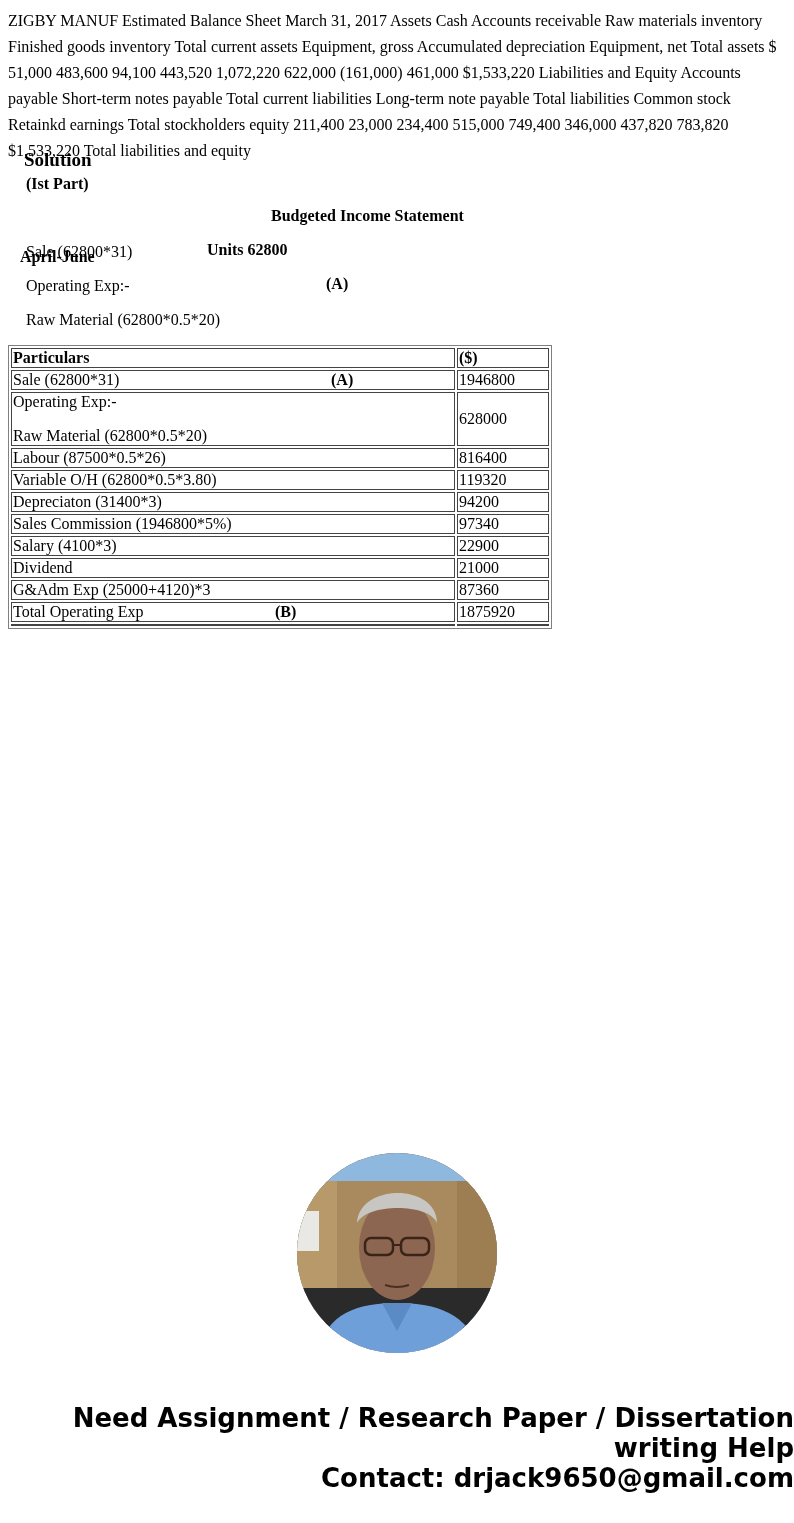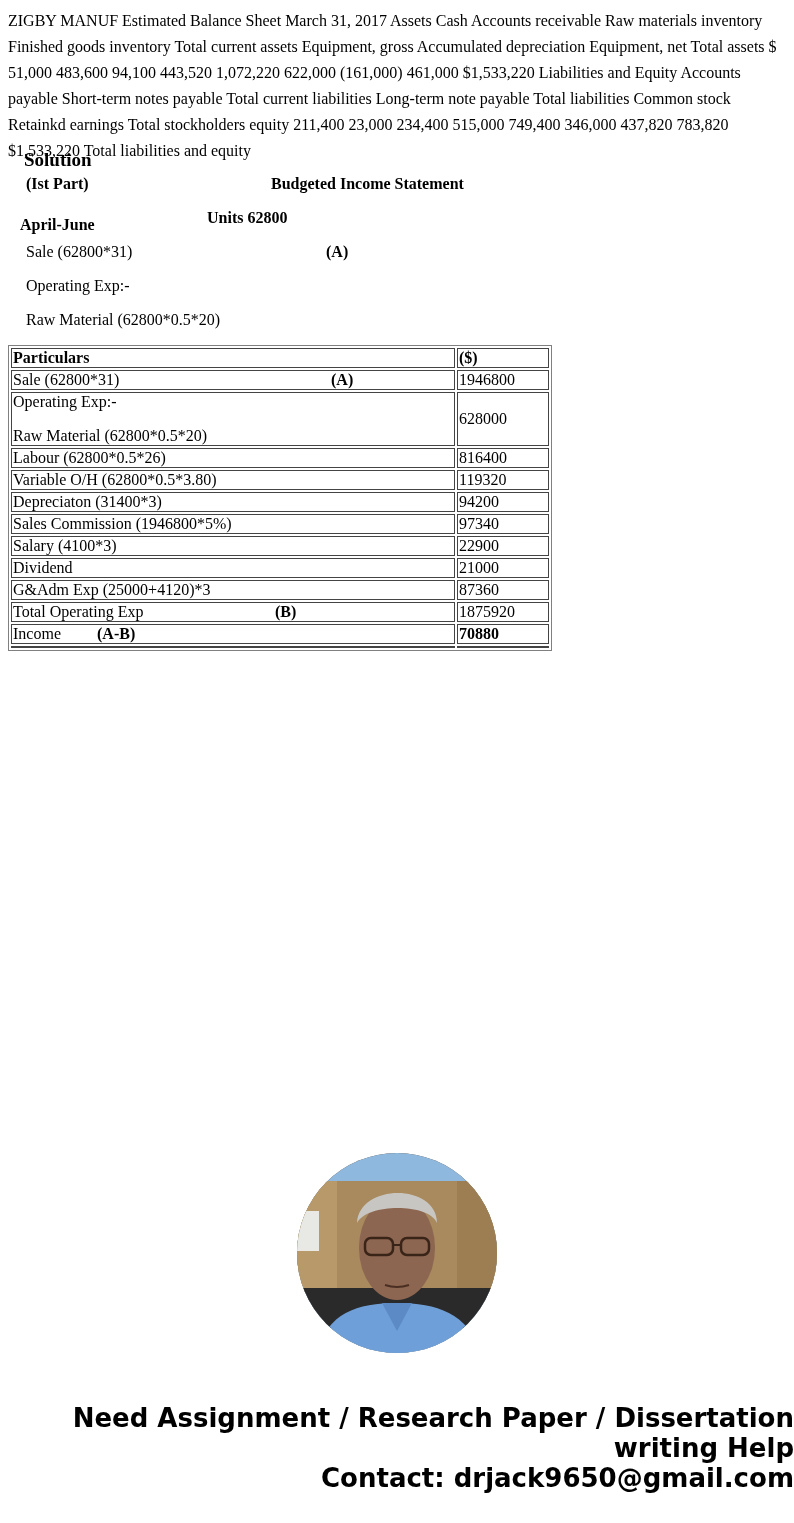--- a/index.html
+++ b/index.html
@@ -26,21 +26,21 @@
       font-size: 19px;
       font-weight: bold;
     }
     .line {
       position: absolute;
       left: 26px;
       margin: 0;
       white-space: pre;
     }
     .bold { font-weight: bold; }
-    .abs { position: absolute; white-space: pre; }
+    .abs { position: absolute; white-space: pre; margin-top: 32px; }
 
     table.stmt {
       position: absolute;
       left: 8px; top: 345px;
       width: 544px;
       border: 1px solid #808080;
       border-collapse: separate;
       border-spacing: 2px;
     }
     table.stmt td {
@@ -114,21 +114,21 @@
     <td class="amt">1946800</td>
   </tr>
   <tr class="tall">
     <td style="vertical-align:top;">
       <div>Operating Exp:-</div>
       <div style="margin-top:16px;">Raw Material (62800*0.5*20)</div>
     </td>
     <td class="amt">628000</td>
   </tr>
   <tr>
-    <td>Labour (62800*0.5*26)</td>
+    <td>Labour (87500*0.5*26)</td>
     <td class="amt">816400</td>
   </tr>
   <tr>
     <td>Variable O/H (62800*0.5*3.80)</td>
     <td class="amt">119320</td>
   </tr>
   <tr>
     <td>Depreciaton (31400*3)</td>
     <td class="amt">94200</td>
   </tr>
@@ -150,29 +150,20 @@
   </tr>
   <tr>
     <td>
       <span class="inner">
         <span>Total Operating Exp</span>
         <span class="tag" style="left:262px;">(B)</span>
       </span>
     </td>
     <td class="amt">1875920</td>
   </tr>
-  <tr>
-    <td>
-      <span class="inner">
-        <span>Income</span>
-        <span class="tag" style="left:84px;">(A-B)</span>
-      </span>
-    </td>
-    <td class="amt bold">70880</td>
-  </tr>
   <tr class="blank">
     <td></td>
     <td class="amt"></td>
   </tr>
 </tbody>
   </table>
 
 <div class="avatar" title="Portrait of tutor">
   <svg width="200" height="200" viewBox="0 0 200 200">
     <rect x="0" y="0" width="200" height="200" fill="#8fb8de"></rect>

